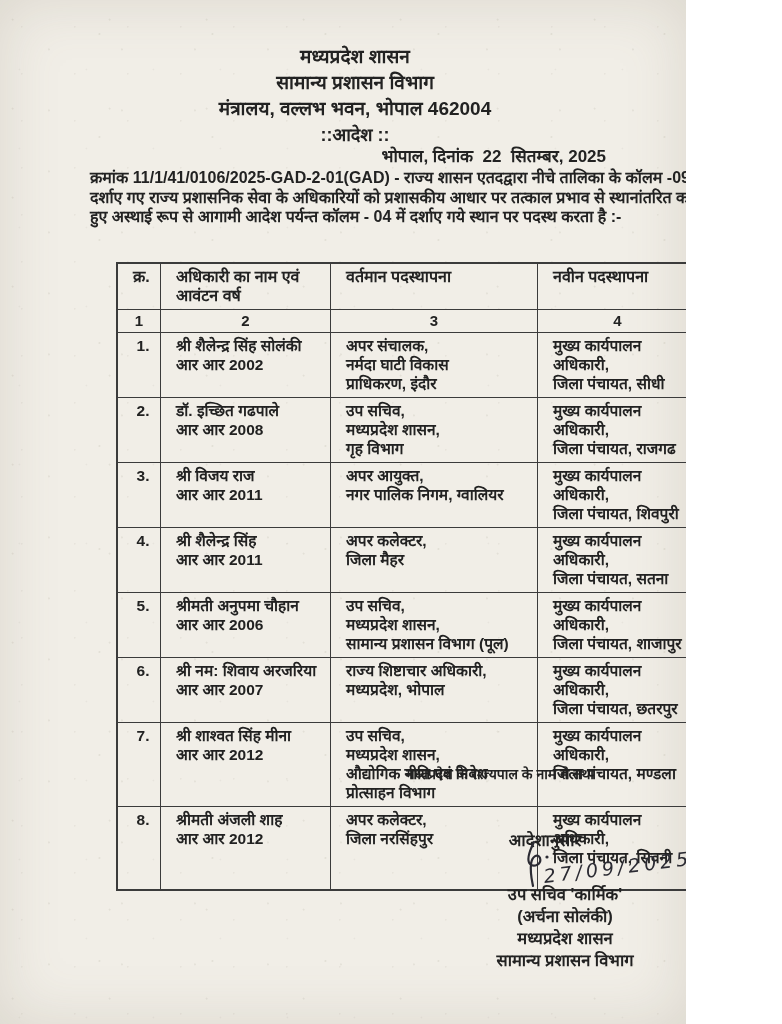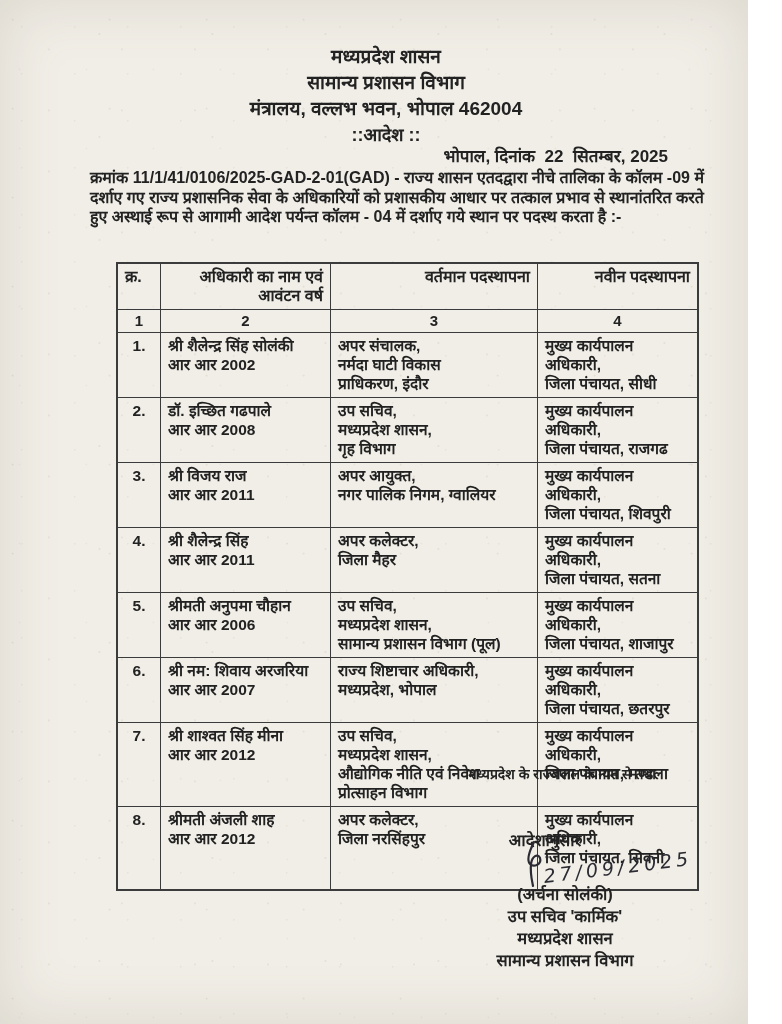--- a/index.html
+++ b/index.html
@@ -1,18 +1,18 @@
 <!DOCTYPE html>
 <html><head>
 <meta charset="utf-8">
 <style>
   html,body{margin:0;padding:0;}
   .page{
     position:relative;
-    width:748px;height:1024px;
+    width:686px;height:1024px;
     background-color:#f1eee7;
     background-image:
       radial-gradient(circle at 13% 22%, rgba(110,100,80,.10) 0.6px, transparent 1.4px),
       radial-gradient(circle at 67% 81%, rgba(110,100,80,.09) 0.6px, transparent 1.4px),
       radial-gradient(circle at 41% 57%, rgba(110,100,80,.08) 0.5px, transparent 1.2px),
       radial-gradient(circle at 88% 33%, rgba(110,100,80,.10) 0.6px, transparent 1.4px),
       radial-gradient(circle at 29% 88%, rgba(110,100,80,.07) 0.5px, transparent 1.2px);
     background-size:97px 89px, 73px 61px, 53px 47px, 113px 103px, 67px 79px;
     box-shadow:inset 0 0 60px rgba(120,110,90,.18);
     font-family:"Liberation Sans","DejaVu Sans",sans-serif;
@@ -39,28 +39,28 @@
   }
   table.tbl{
     position:absolute;top:263px;left:117px;
     width:580px;
     border-collapse:collapse;
     table-layout:fixed;
     font-size:15.5px;line-height:19px;font-weight:700;
   }
   table.tbl th, table.tbl td{
     border:1.6px solid #3b3b3b;
-    padding:3px 7px 4px 7px;
+    padding:3px 7px 4px 15px;
     vertical-align:top;
     white-space:pre-line;
     overflow:hidden;
   }
   table.tbl{outline:0.8px solid #3b3b3b;}
   th.h-sr{text-align:left;font-size:16px;}
-  th.h-col{text-align:right;font-size:16px;}
+  th.h-col{text-align:left;font-size:16px;}
   tr.numrow td{text-align:center;padding:1px 4px 2px 4px;font-size:15px;}
   td.c-sr{text-align:center;}
   tr.lastrow td{padding-bottom:22px;}
   .footer-line1{
     position:absolute;top:764px;right:92px;
     font-weight:700;font-size:14px;
   }
   .footer-line2{
     position:absolute;top:828px;left:460px;width:170px;
     text-align:center;font-weight:700;font-size:16.5px;
@@ -201,19 +201,19 @@
   <div class="footer-line1">मध्यप्रदेश के राज्यपाल के नाम से तथा</div>
   <div class="footer-line2">आदेशानुसार</div>
 
   <svg class="sig-squiggle" width="40" height="48" viewBox="0 0 40 48">
     <path d="M14,2 C10,10 6,20 10,24 C14,28 22,24 20,18 C18,13 12,16 11,24 C10,33 12,41 13,46" fill="none" stroke="#2b2b33" stroke-width="2.2" stroke-linecap="round"></path>
     <circle cx="27" cy="17" r="1.6" fill="#2b2b33"></circle>
   </svg>
   <div class="sig-date">27/09/2025</div>
 
   <div class="sign-block">
+    <div>उप सचिव 'कार्मिक'</div>
     <div>(अर्चना सोलंकी)</div>
-    <div>उप सचिव 'कार्मिक'</div>
     <div>मध्यप्रदेश शासन</div>
     <div>सामान्य प्रशासन विभाग</div>
   </div>
 
 </div>
 
 </body></html>

